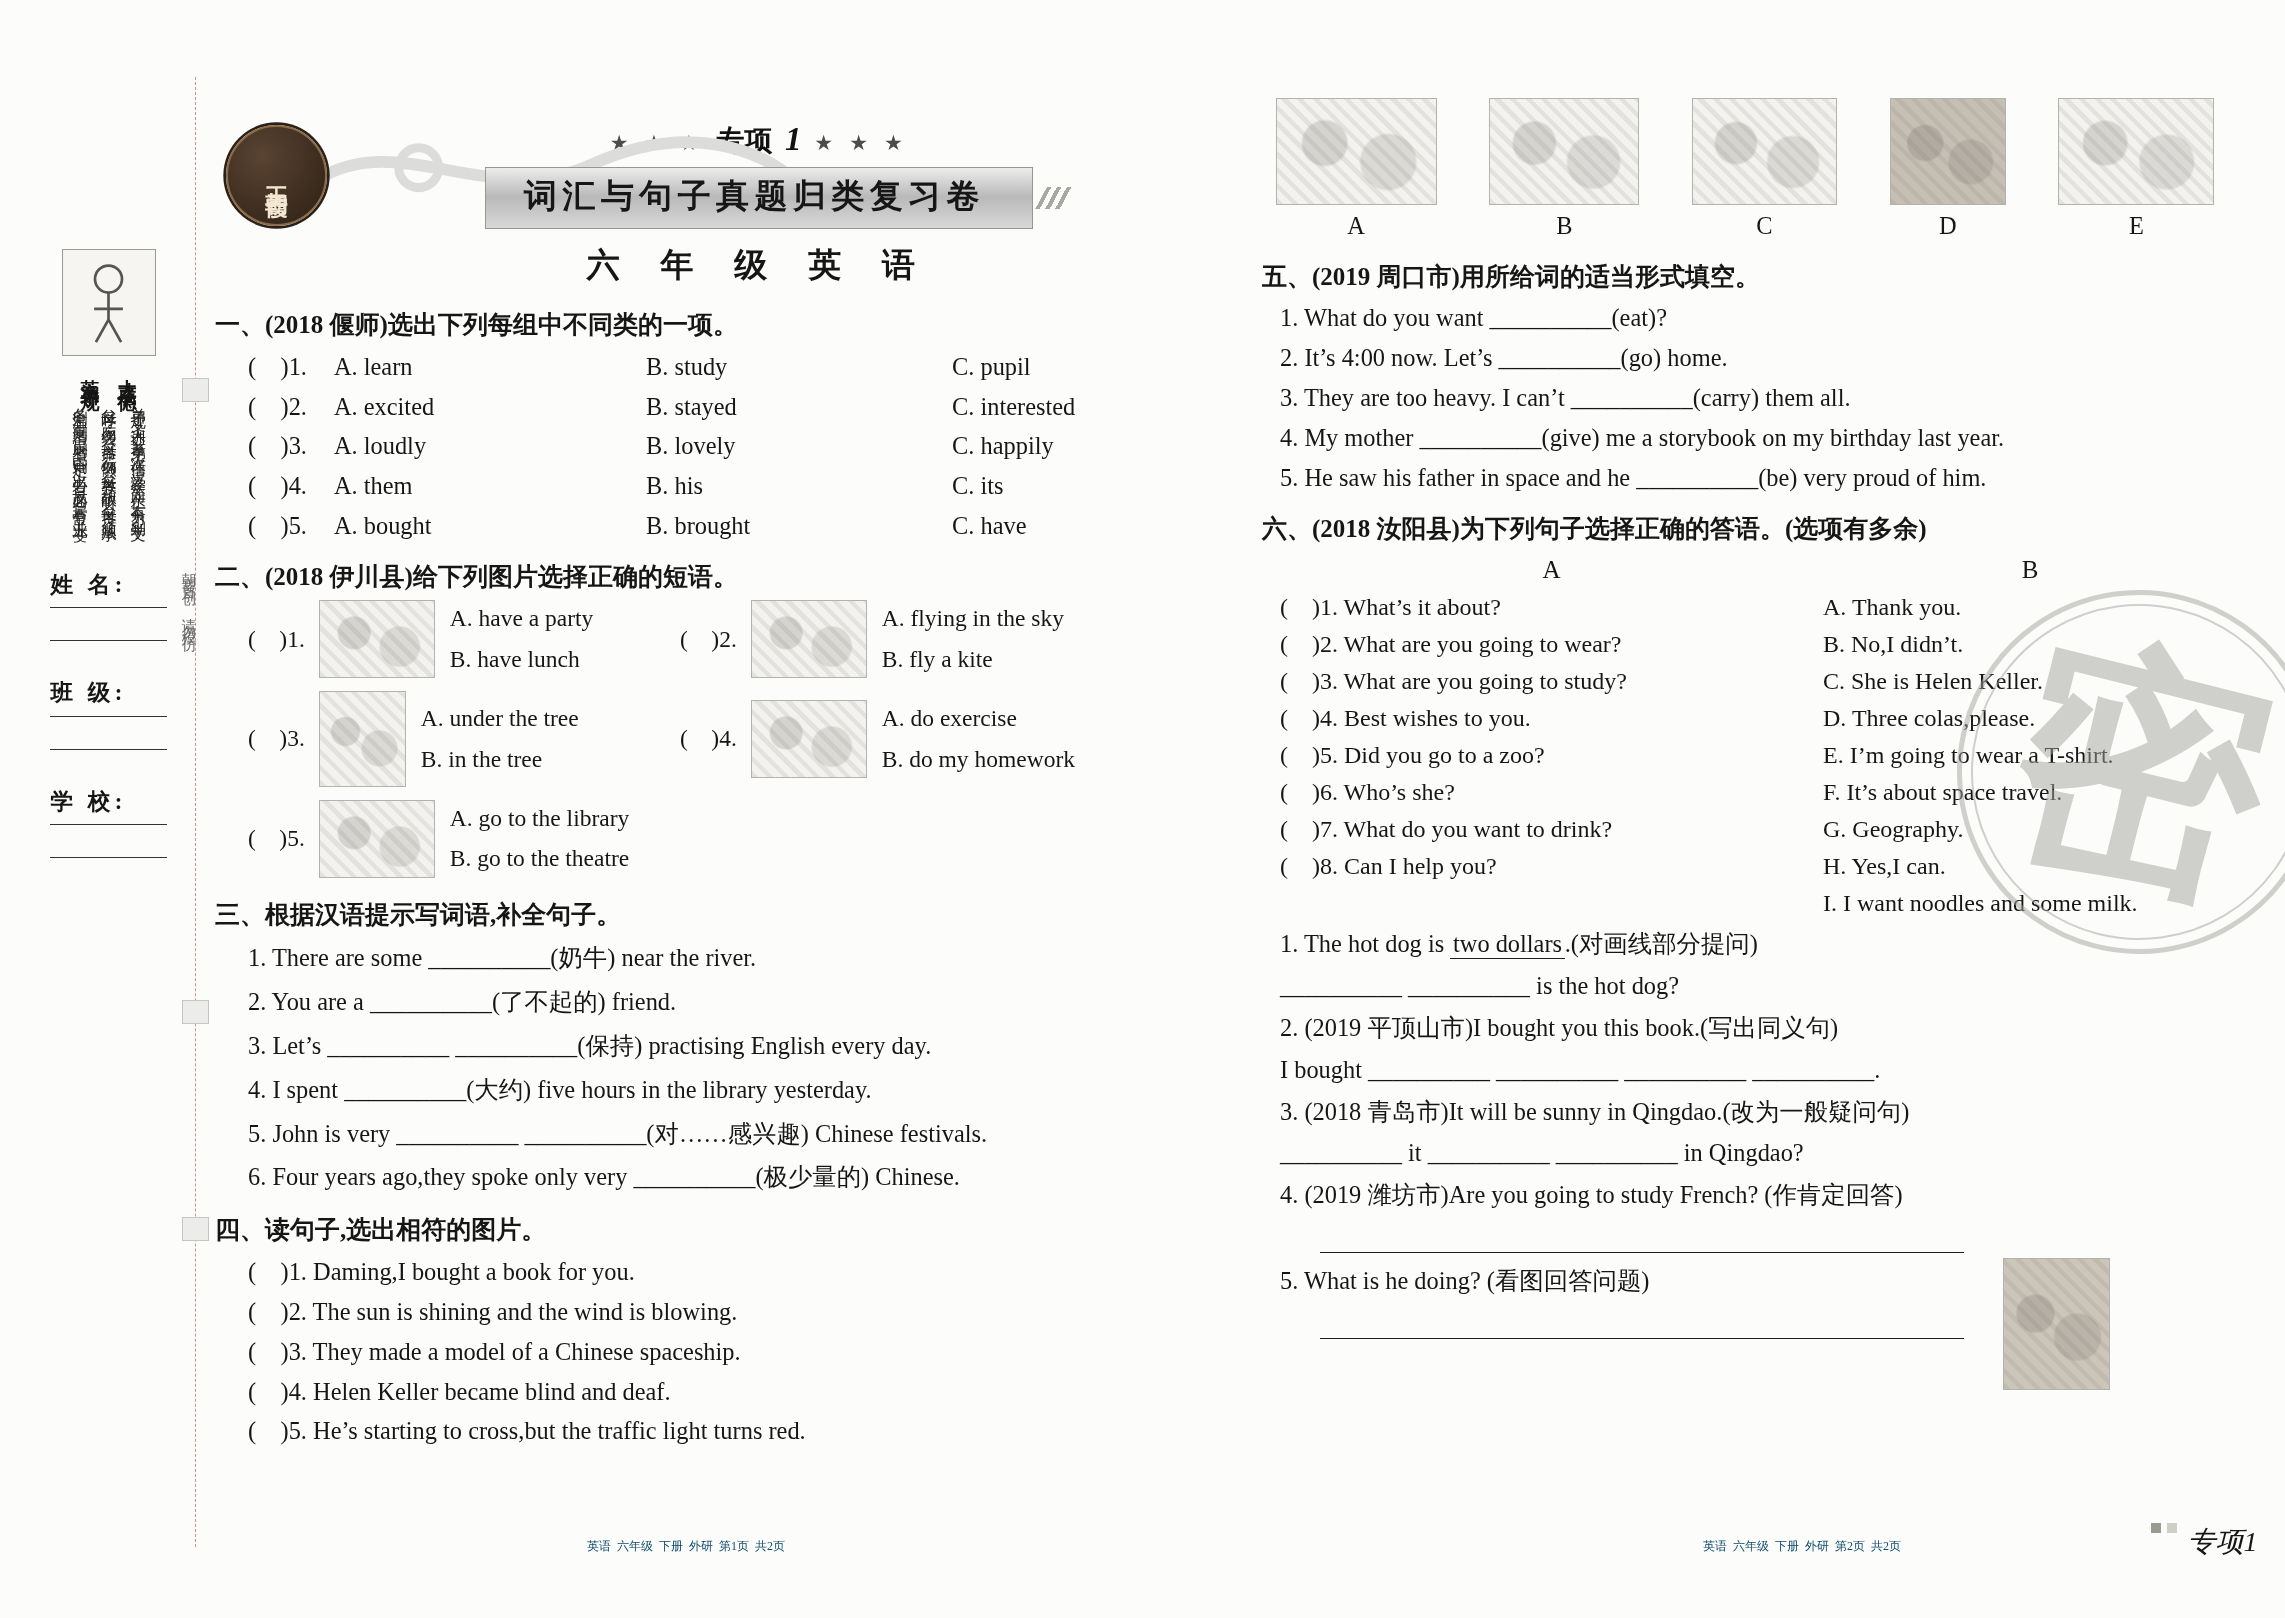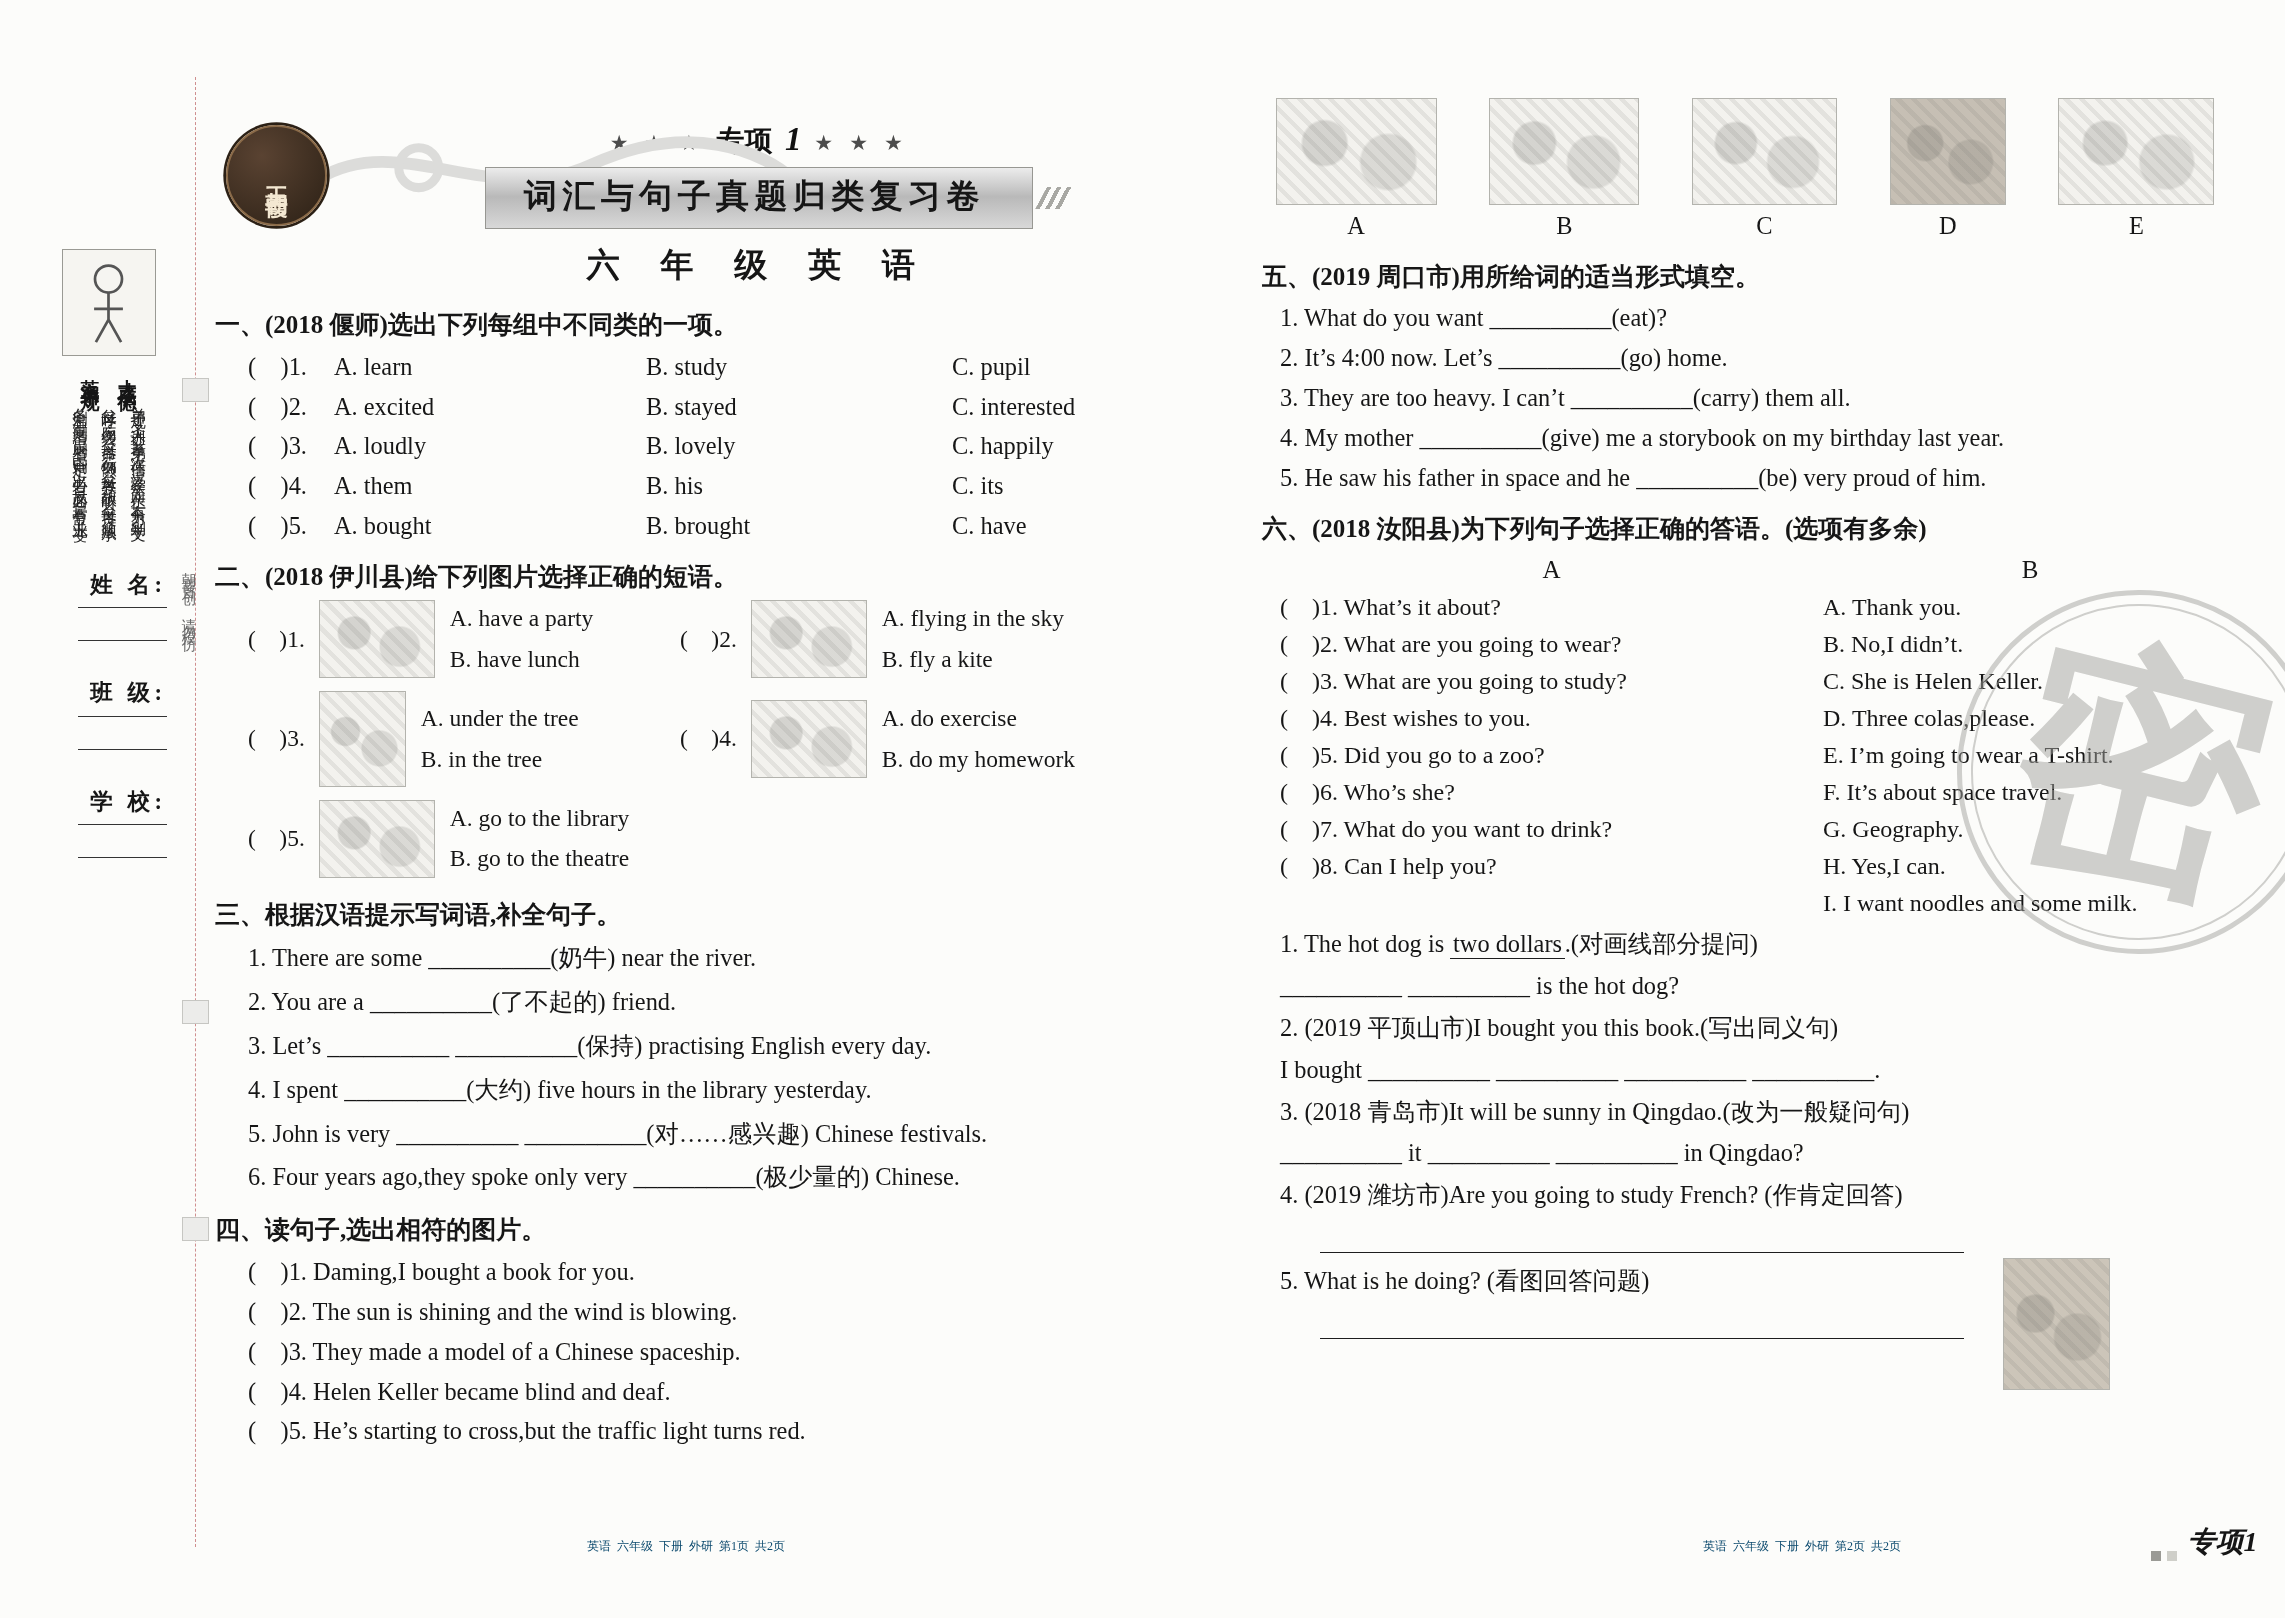--- a/index.html
+++ b/index.html
@@ -8,21 +8,21 @@
            overflow:hidden; font-family:"Liberation Serif","DejaVu Serif",serif; color:#161616; }
 
   
   .sidebar { position:absolute; left:45px; top:249px; width:127px; text-align:center; }
   .figure-box { width:94px; height:107px; margin:0 auto 7.2px; border:0.9px solid #9a9a94; background:#f6f5f1;
                 display:flex; align-items:center; justify-content:center; }
   .motto { display:flex; flex-direction:row-reverse; justify-content:center; gap:11px; margin-bottom:14.5px; }
   .motto span { writing-mode:vertical-rl; font-size:19px; font-weight:bold; letter-spacing:3.6px; }
   .verse-group { display:flex; justify-content:center; gap:8.1px; margin:8.1px 0; }
   .vcol { writing-mode:vertical-rl; font-size:15.4px; letter-spacing:2.7px; color:#222; }
-  .side-fields { margin-top:52px; text-align:right; padding:0 5.4px;margin-left:28px; }
+  .side-fields { margin-top:52px; text-align:left; padding:0 5.4px; }
   .side-field { margin-bottom:36px; }
   .side-label { font-size:22.6px; font-weight:bold; letter-spacing:4.5px; border-bottom:1.8px solid #333; padding-bottom:7.2px; }
   .side-line { border-bottom:1.8px solid #333; height:33px; }
 
   
   .fold { position:absolute; left:195px; top:77px; height:1470px; border-left:1.8px dashed #cf8f8f; }
   .fold-notice { position:absolute; left:179px; top:561px; writing-mode:vertical-rl;
                  font-size:14.5px; color:#666; letter-spacing:6.3px; }
   .stamp { position:absolute; left:182px; width:27px; height:23.5px; background:#ececea; border:0.9px solid #c6c6c2; }
 
@@ -85,22 +85,22 @@
   .cont { padding-left:58px; }
   .uline { border-bottom:1.8px solid #1d1d1d; padding:0 2.7px 0.9px; }
   .ans-line { margin:20px 0 7.2px 58px; width:644px; border-bottom:1.8px solid #1d1d1d; height:22px; }
   .item5-wrap { position:relative; }
   .illus-answer { position:absolute; right:127px; top:-7.2px; width:107px; height:132px; background-color:#ccc5b9; }
 
   .footer { position:absolute; top:1538px; font-size:12px; color:#0c4a6e; white-space:pre; }
   .f1 { left:686px;  transform:translateX(-50%); }
   .f2 { left:1802px; transform:translateX(-50%); }
 
-  .corner { position:absolute; left:2151px; top:1523px; display:flex; align-items:flex-end; gap:6px;
-            font-size:28px; font-weight:bold; font-style:italic; }
+  .corner { position:absolute; left:2151px; top:1523px; display:flex; align-items:flex-start; gap:6px;
+            font-size:28px; font-weight:normal; font-style:italic; }
   .sq  { width:10px; height:10px; background:#9a9a95; display:inline-block; }
   .sq2 { background:#cfcfc9; margin-right:4.5px; }
 
   .watermark { position:absolute; left:1957px; top:590px; width:364px; height:364px;
                border:5.4px solid rgba(162,162,158,.5); border-radius:50%; transform:rotate(14deg);
                display:flex; align-items:center; justify-content:center; pointer-events:none; }
   .watermark::before { content:""; position:absolute; inset:9px; border:2.7px solid rgba(162,162,158,.5); border-radius:50%; }
   .watermark span { font-size:250px; font-weight:bold; color:rgba(162,162,158,.5); line-height:1; }
 </style>
 </head>

